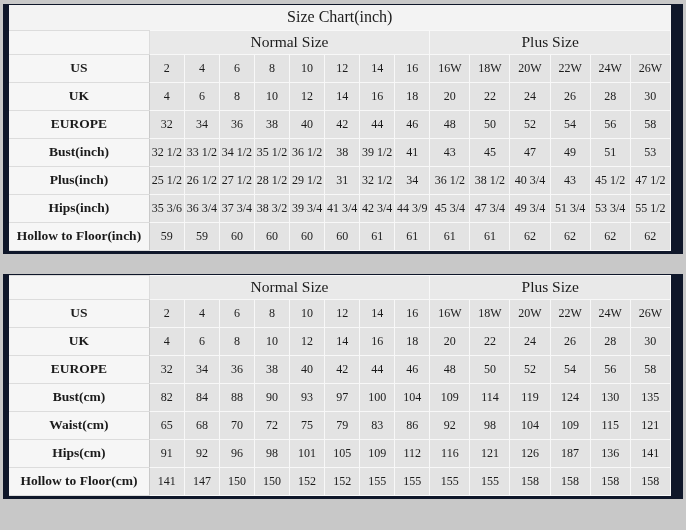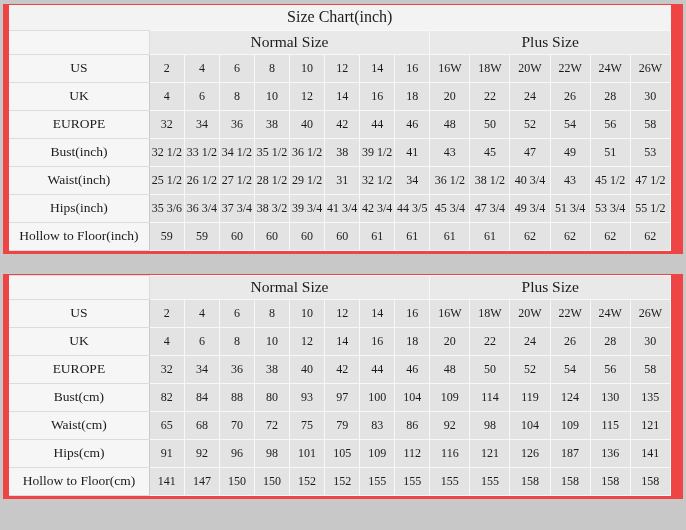--- a/index.html
+++ b/index.html
@@ -12,21 +12,21 @@
     background: #c8c8c8;
     font-family: "Liberation Serif", serif;
     color: #1b1b1b;
     overflow: hidden;
   }
   .page {
     padding: 4px 3px 0 3px;
     box-sizing: border-box;
   }
   .table-wrap {
-    background: #ef4444;
+    background: #0f172a;
     padding: 1px 6px 3px 6px;
     box-sizing: border-box;
   }
   .table-gap {
     height: 20px;
   }
   table.size-table {
     border-collapse: collapse;
     table-layout: fixed;
     width: 662px;
@@ -62,20 +62,21 @@
     border: 1px solid #f8f8f8;
     margin-left: 36px;
   }
   td.label-cell {
     background: #f6f6f6;
     font-size: 13.5px;
     border-top: 1px solid #dcdcdc;
     border-bottom: 1px solid #dcdcdc;
     border-right: 1px solid #c9c9c9;
     border-left: none;
+    font-weight: bold;
   }
   td.data-cell {
     background: #e3e3e3;
     font-size: 12px;
     border: 1px solid #f8f8f8;
   }
 </style>
 </head>
 <body>
 
@@ -170,21 +171,21 @@
             <td class="data-cell">39 1/2</td>
             <td class="data-cell">41</td>
             <td class="data-cell">43</td>
             <td class="data-cell">45</td>
             <td class="data-cell">47</td>
             <td class="data-cell">49</td>
             <td class="data-cell">51</td>
             <td class="data-cell">53</td>
           </tr>
           <tr class="data-row">
-            <td class="label-cell">Waist(inch)</td>
+            <td class="label-cell">Plus(inch)</td>
             <td class="data-cell">25 1/2</td>
             <td class="data-cell">26 1/2</td>
             <td class="data-cell">27 1/2</td>
             <td class="data-cell">28 1/2</td>
             <td class="data-cell">29 1/2</td>
             <td class="data-cell">31</td>
             <td class="data-cell">32 1/2</td>
             <td class="data-cell">34</td>
             <td class="data-cell">36 1/2</td>
             <td class="data-cell">38 1/2</td>
@@ -195,21 +196,21 @@
           </tr>
           <tr class="data-row">
             <td class="label-cell">Hips(inch)</td>
             <td class="data-cell">35 3/6</td>
             <td class="data-cell">36 3/4</td>
             <td class="data-cell">37 3/4</td>
             <td class="data-cell">38 3/2</td>
             <td class="data-cell">39 3/4</td>
             <td class="data-cell">41 3/4</td>
             <td class="data-cell">42 3/4</td>
-            <td class="data-cell">44 3/5</td>
+            <td class="data-cell">44 3/9</td>
             <td class="data-cell">45 3/4</td>
             <td class="data-cell">47 3/4</td>
             <td class="data-cell">49 3/4</td>
             <td class="data-cell">51 3/4</td>
             <td class="data-cell">53 3/4</td>
             <td class="data-cell">55 1/2</td>
           </tr>
           <tr class="data-row">
             <td class="label-cell">Hollow to Floor(inch)</td>
             <td class="data-cell">59</td>
@@ -305,21 +306,21 @@
             <td class="data-cell">52</td>
             <td class="data-cell">54</td>
             <td class="data-cell">56</td>
             <td class="data-cell">58</td>
           </tr>
           <tr class="data-row">
             <td class="label-cell">Bust(cm)</td>
             <td class="data-cell">82</td>
             <td class="data-cell">84</td>
             <td class="data-cell">88</td>
-            <td class="data-cell">80</td>
+            <td class="data-cell">90</td>
             <td class="data-cell">93</td>
             <td class="data-cell">97</td>
             <td class="data-cell">100</td>
             <td class="data-cell">104</td>
             <td class="data-cell">109</td>
             <td class="data-cell">114</td>
             <td class="data-cell">119</td>
             <td class="data-cell">124</td>
             <td class="data-cell">130</td>
             <td class="data-cell">135</td>

